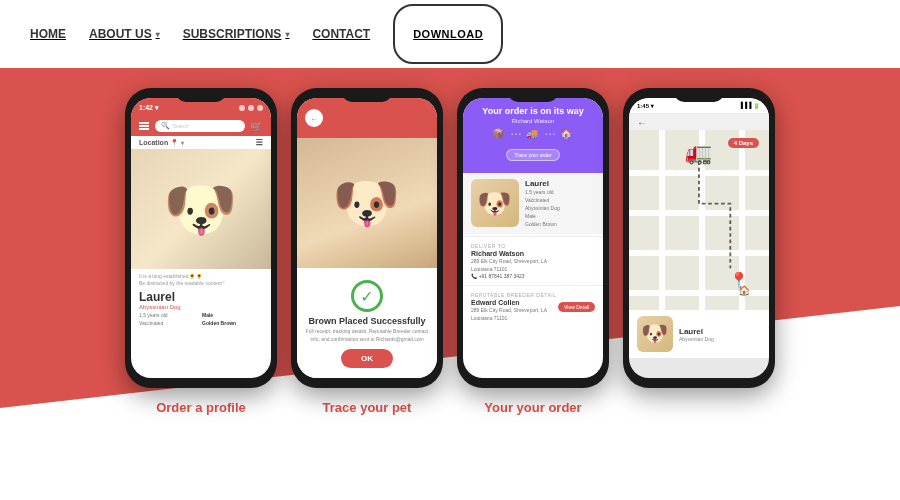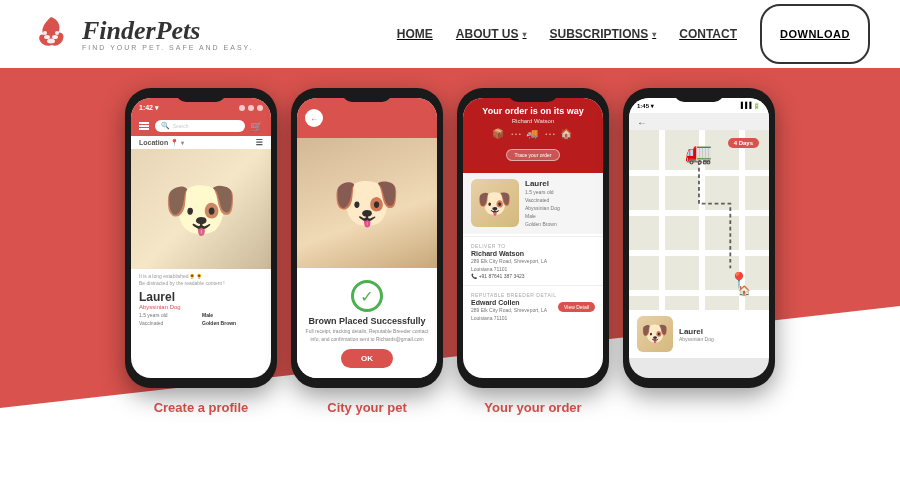--- a/index.html
+++ b/index.html
@@ -286,21 +286,21 @@
       font-weight: 700;
       display: inline-block;
       margin: 6px auto;
       text-align: center;
     }
 
     
     .screen3 { background: #fff; }
 
     .s3-header {
-      background: #b91c1c;
+      background: #8b5cf6;
       padding: 8px;
       text-align: center;
     }
 
     .s3-header-title { font-size: 9px; font-weight: 700; color: #fff; }
     .s3-header-sub { font-size: 6px; color: rgba(255,255,255,0.85); margin-top: 2px; }
 
     .s3-icons {
       display: flex;
       align-items: center;
@@ -483,35 +483,20 @@
       background: #fff;
       border-radius: 50%;
       opacity: 0.7;
     }
 
   </style>
 </head>
 <body>
 
 <header class="header">
-  <div class="logo-area">
-
-    <svg class="logo-icon" viewBox="0 0 42 42" fill="none" xmlns="http://www.w3.org/2000/svg">
-      <path d="M21 4 C14 10 10 17 14 22 C10 20 8 24 10 28 C12 32 18 34 22 32 C26 34 32 31 33 26 C35 22 31 18 28 20 C32 14 28 6 21 4Z" fill="#d9524d"></path>
-      <ellipse cx="17" cy="24" rx="3" ry="2" fill="#fff" opacity="0.9"></ellipse>
-      <ellipse cx="25" cy="24" rx="3" ry="2" fill="#fff" opacity="0.9"></ellipse>
-      <ellipse cx="21" cy="28" rx="4" ry="2.5" fill="#fff" opacity="0.9"></ellipse>
-      <circle cx="15" cy="20" r="2" fill="#fff" opacity="0.9"></circle>
-      <circle cx="27" cy="20" r="2" fill="#fff" opacity="0.9"></circle>
-    </svg>
-    <div class="logo-text-wrap">
-      <span class="logo-main">FinderPets</span>
-      <span class="logo-sub">FIND YOUR PET. SAFE AND EASY.</span>
-    </div>
-  </div>
 
   <nav class="nav">
     <span class="nav-item">HOME</span>
     <span class="nav-item">
       <span>ABOUT US</span>
       <span class="chevron">▾</span>
     </span>
     <span class="nav-item">
       <span>SUBSCRIPTIONS</span>
       <span class="chevron">▾</span>
@@ -573,21 +558,21 @@
           <div class="s1-breed">Abyssinian Dog</div>
           <div class="s1-details">
             <span class="s1-detail">1.5 years old</span>
             <span class="s1-detail-val">Male</span>
             <span class="s1-detail">Vaccinated</span>
             <span class="s1-detail-val">Golden Brown</span>
           </div>
         </div>
       </div>
     </div>
-    <div class="phone-caption">Create a profile</div>
+    <div class="phone-caption">Order a profile</div>
   </div>
 
   <div class="phone-wrapper">
     <div class="phone">
       <div class="phone-screen screen2">
         <div class="s2-top">
           <div class="s2-back">←</div>
         </div>
         <div class="s2-dog">
           <span style="font-size:55px;">🐶</span>
@@ -596,21 +581,21 @@
           <div class="s2-check">
             <span>✓</span>
           </div>
           <div class="s2-title">Brown Placed Successfully</div>
           <div class="s2-desc">Full receipt, tracking details, Reputable Breeder contact info, and confirmation sent to Richards@gmail.com</div>
           <div class="s2-ok-btn">OK</div>
         </div>
 
       </div>
     </div>
-    <div class="phone-caption">City your pet</div>
+    <div class="phone-caption">Trace your pet</div>
   </div>
 
   <div class="phone-wrapper">
     <div class="phone">
       <div class="phone-screen screen3">
         <div class="s3-header">
           <div class="s3-header-title">Your order is on its way</div>
           <div class="s3-header-sub">Richard Watson</div>
           <div class="s3-icons">
             <span class="s3-icon">📦</span>

